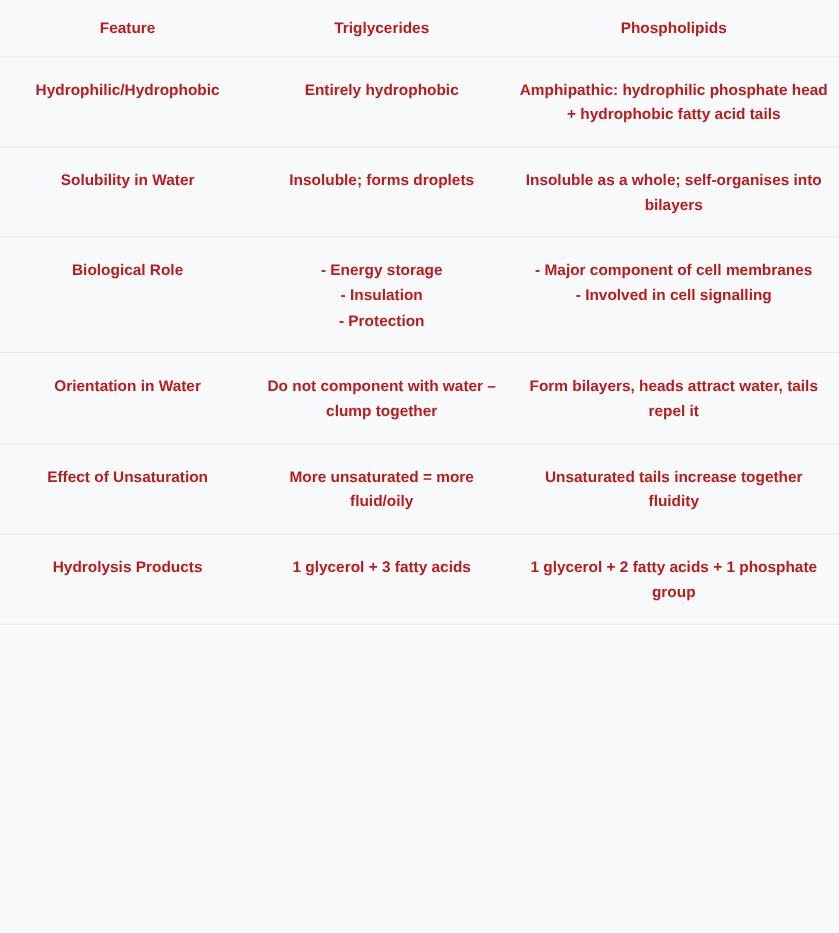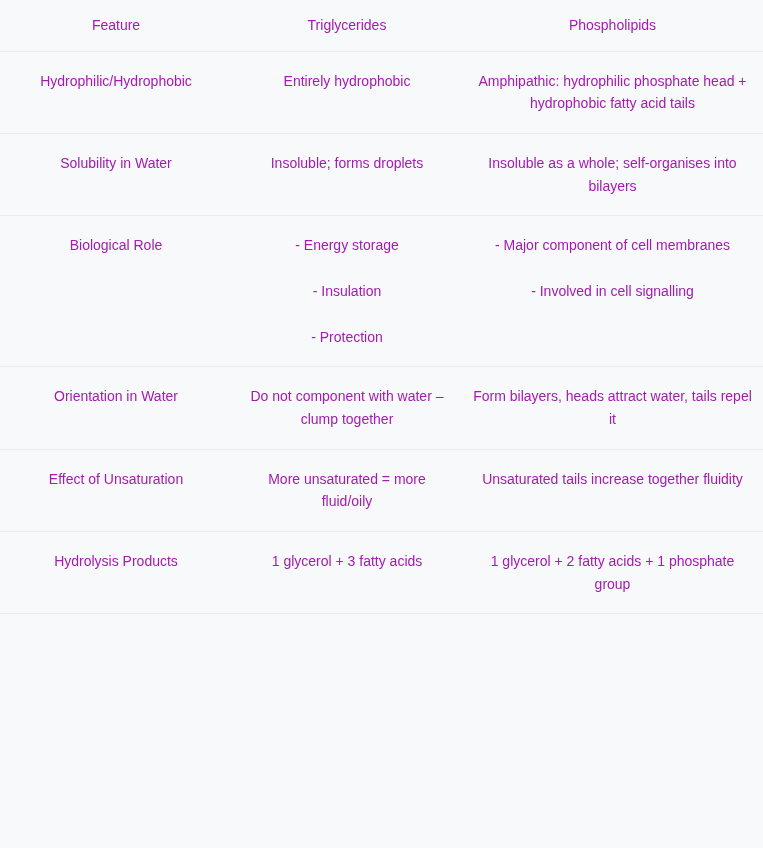--- a/index.html
+++ b/index.html
@@ -23,24 +23,24 @@
     background: #f8f9fa;
   }
 
   .comparison-table col.col-feature  { width: 232px; }
   .comparison-table col.col-tri      { width: 230px; }
   .comparison-table col.col-phos     { width: 301px; }
 
   .comparison-table th,
   .comparison-table td {
     text-align: center;
-    font-weight: normal;
+    font-weight: bold;
     font-size: 14px;
     line-height: 1.62;
-    color: #a21caf;
+    color: #b91c1c;
     padding: 18px 10px;
     vertical-align: top;
     border-bottom: 1px solid #e9ebee;
     background: #f8f9fa;
   }
 
   .comparison-table thead th {
     padding-top: 14px;
     padding-bottom: 14px;
   }
@@ -52,21 +52,20 @@
   .cell-lines {
     display: block;
   }
 
   .cell-lines .line {
     display: block;
   }
 
   
   .cell-lines.spaced .line + .line {
-    margin-top: 23px;
   }
 </style>
 </head>
 <body>
 
 <table class="comparison-table">
   <colgroup>
     <col class="col-feature">
     <col class="col-tri">
     <col class="col-phos">

